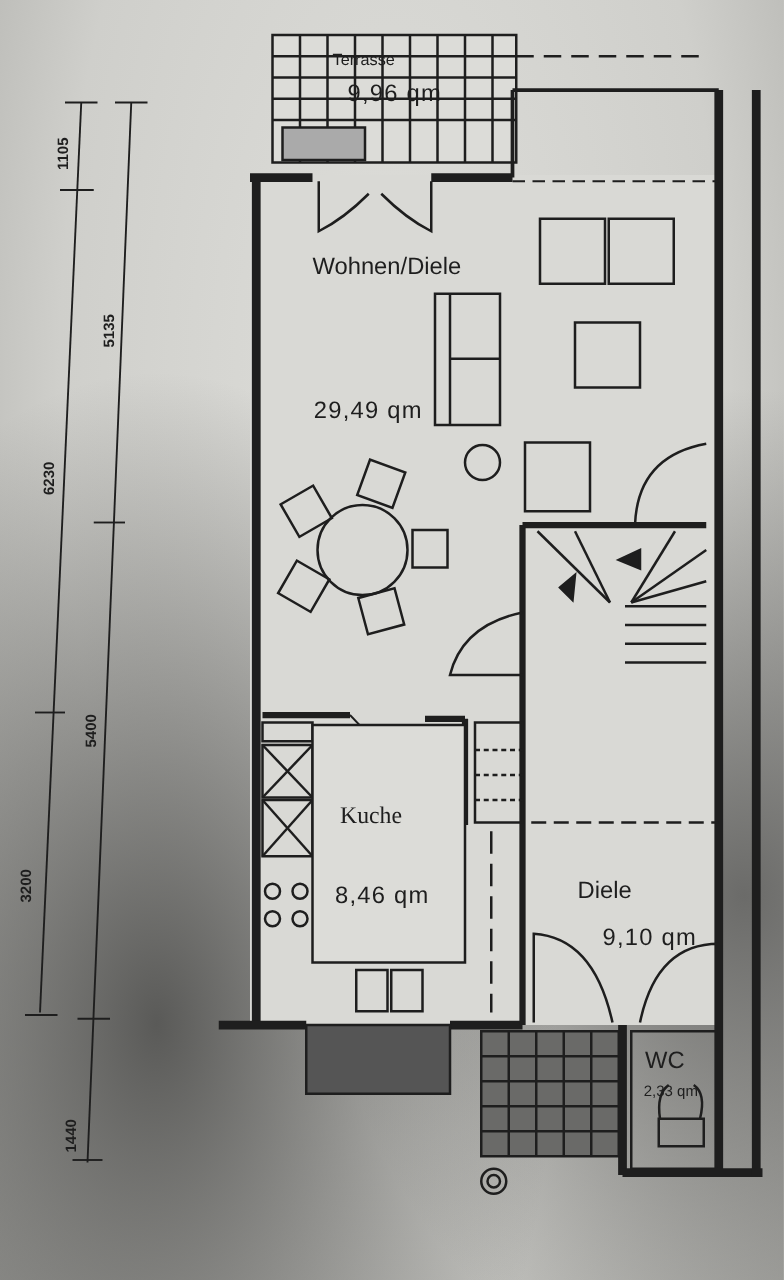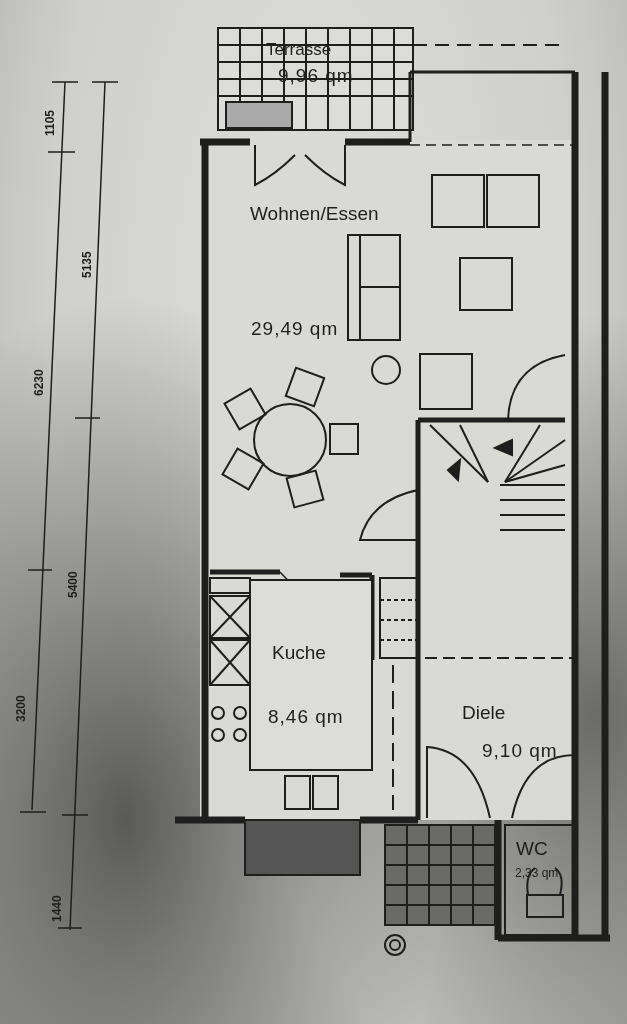--- a/index.html
+++ b/index.html
@@ -157,25 +157,25 @@
       <line x1="92" y1="82" x2="118" y2="82"></line>
         <line x1="75" y1="418" x2="100" y2="418"></line>
       <line x1="28" y1="570" x2="52" y2="570"></line>
         <line x1="20" y1="812" x2="46" y2="812"></line>
       <line x1="62" y1="815" x2="88" y2="815"></line>
         <line x1="58" y1="928" x2="82" y2="928"></line>
     </g>
   </g>
 </svg>
 
-<div class="lbl room" style="left:266px;top:40px;font-size:17px;">Terrasse</div>
+<div class="lbl room" style="left:266px;top:40px;font-size:13px;">Terrasse</div>
 <div class="lbl area" style="left:278px;top:65px;">9,96 qm</div>
-<div class="lbl room" style="left:250px;top:203px;">Wohnen/Essen</div>
+<div class="lbl room" style="left:250px;top:203px;">Wohnen/Diele</div>
 <div class="lbl area" style="left:251px;top:318px;">29,49 qm</div>
-<div class="lbl room" style="left:272px;top:642px;">Kuche</div>
+<div class="lbl room" style="left:272px;top:642px;font-family:Liberation Serif, serif;">Kuche</div>
 <div class="lbl area" style="left:268px;top:706px;">8,46 qm</div>
 <div class="lbl room" style="left:462px;top:702px;">Diele</div>
 <div class="lbl area" style="left:458px;top:740px;margin-left:24px;">9,10 qm</div>
 <div class="lbl room" style="left:516px;top:838px;">WC</div>
 <div class="lbl area" style="left:515px;top:866px;font-size:12px;letter-spacing:0;">2,33 qm</div>
 
 <div class="lbl dim" style="left:43px;top:136px;">1105</div>
 <div class="lbl dim" style="left:80px;top:278px;">5135</div>
 <div class="lbl dim" style="left:66px;top:598px;">5400</div>
 <div class="lbl dim" style="left:50px;top:922px;">1440</div>

